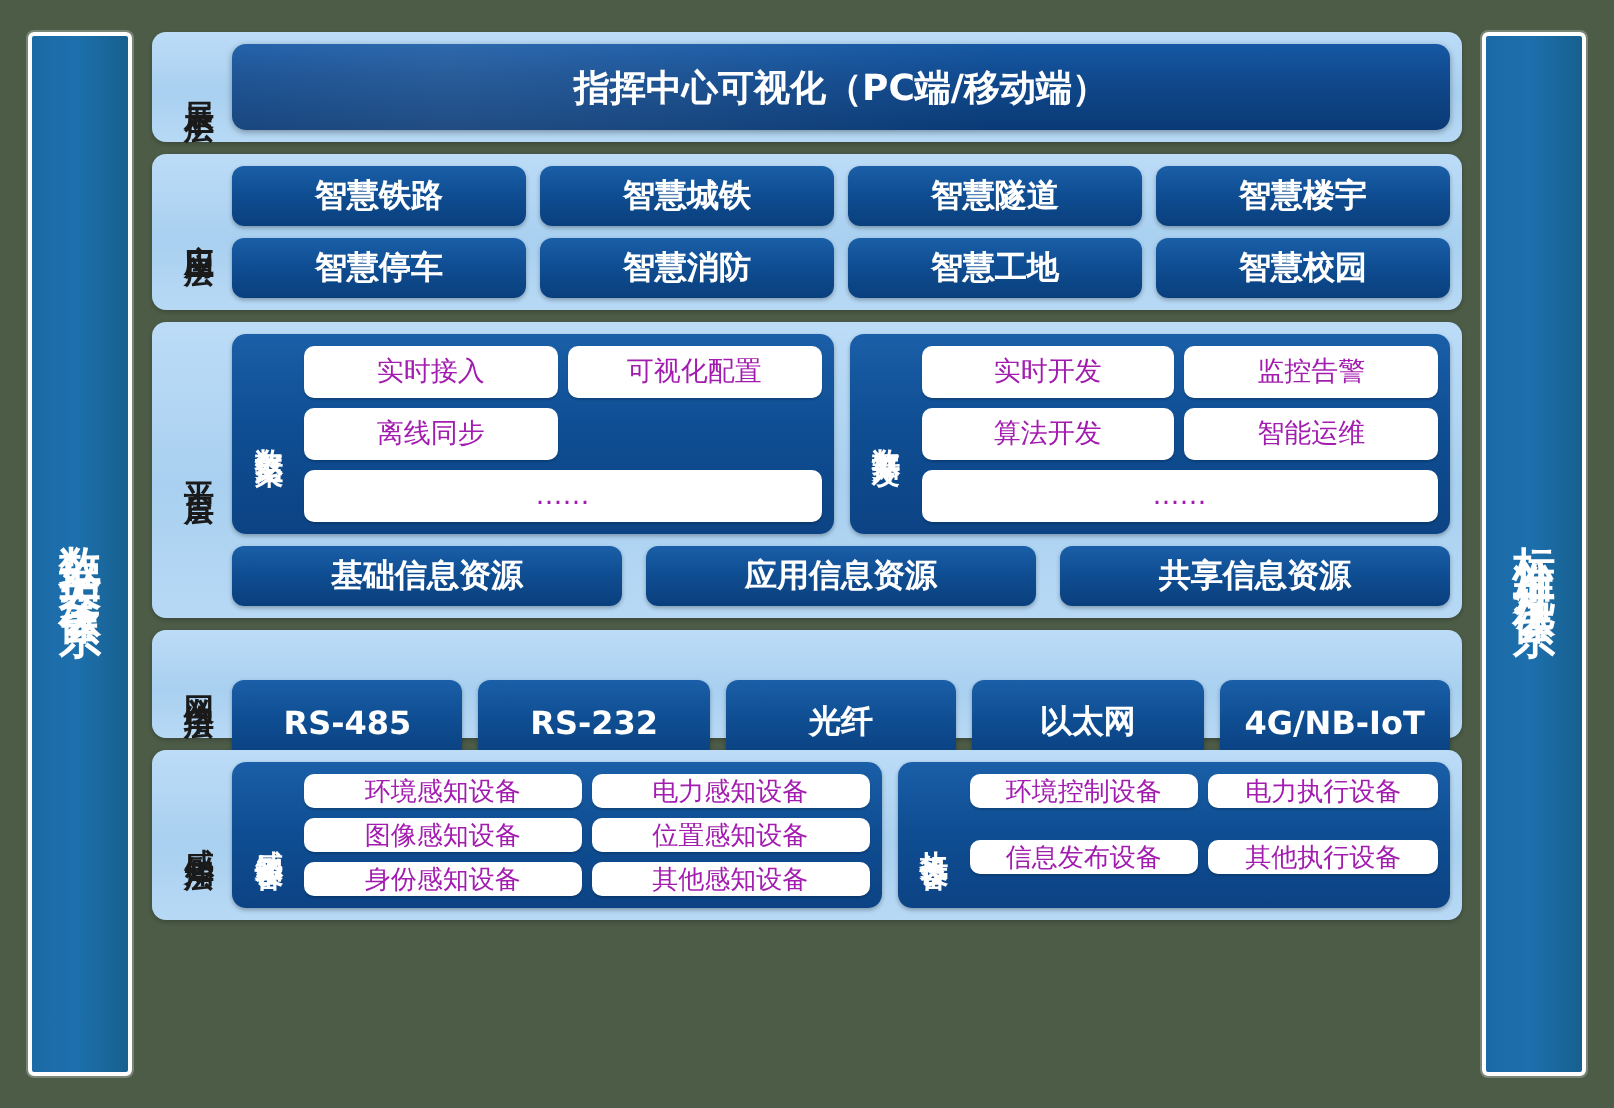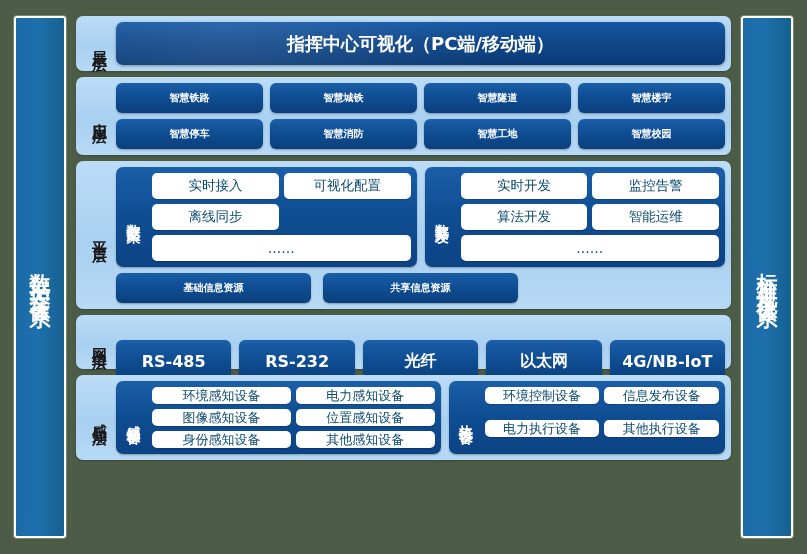--- a/index.html
+++ b/index.html
@@ -84,21 +84,21 @@
     display: flex;
     flex-direction: column;
     gap: 6px;
   }
 
   
   .navy {
     background: linear-gradient(180deg, #1a5fa8 0%, #0f4e93 45%, #0a3f7d 100%);
     border-radius: 6px;
     color: #ffffff;
-    font-size: 10px;
+    font-size: 16px;
     font-weight: bold;
     display: flex;
     align-items: center;
     justify-content: center;
     text-align: center;
     box-shadow: 0 1px 2px rgba(0,0,0,.3);
     box-sizing: border-box;
     padding: 3px 4px;
   }
 
@@ -162,21 +162,21 @@
   .group-grid {
     flex: 1 1 auto;
     min-width: 0;
     display: grid;
     grid-template-columns: 1fr 1fr;
     gap: 5px;
   }
   .chip-white {
     background: #ffffff;
     border-radius: 5px;
-    color: #0c4a6e;
+    color: #a21caf;
     font-size: 13.5px;
     display: flex;
     align-items: center;
     justify-content: center;
     text-align: center;
     height: 26px;
     box-sizing: border-box;
     padding: 2px 6px;
     box-shadow: 0 1px 1px rgba(0,0,0,.18);
   }
@@ -277,20 +277,21 @@
               <div class="chip-white">算法开发</div>
               <div class="chip-white">智能运维</div>
               <div class="chip-white span2">……</div>
             </div>
           </div>
 
         </div>
 
         <div class="resource-row">
           <div class="navy">基础信息资源</div>
+          <div class="navy">应用信息资源</div>
           <div class="navy">共享信息资源</div>
         </div>
 
       </div>
     </div>
 
     <div class="layer">
       <div class="layer-label">
         <span class="vtext">网络层</span>
       </div>
@@ -325,22 +326,22 @@
               <div class="chip-white">其他感知设备</div>
             </div>
           </div>
 
           <div class="group">
             <div class="group-title">
               <span class="vtext">执行设备</span>
             </div>
             <div class="group-grid">
               <div class="chip-white">环境控制设备</div>
+              <div class="chip-white">电力执行设备</div>
               <div class="chip-white">信息发布设备</div>
-              <div class="chip-white">电力执行设备</div>
               <div class="chip-white">其他执行设备</div>
             </div>
           </div>
 
         </div>
       </div>
     </div>
 
   </div>
 

